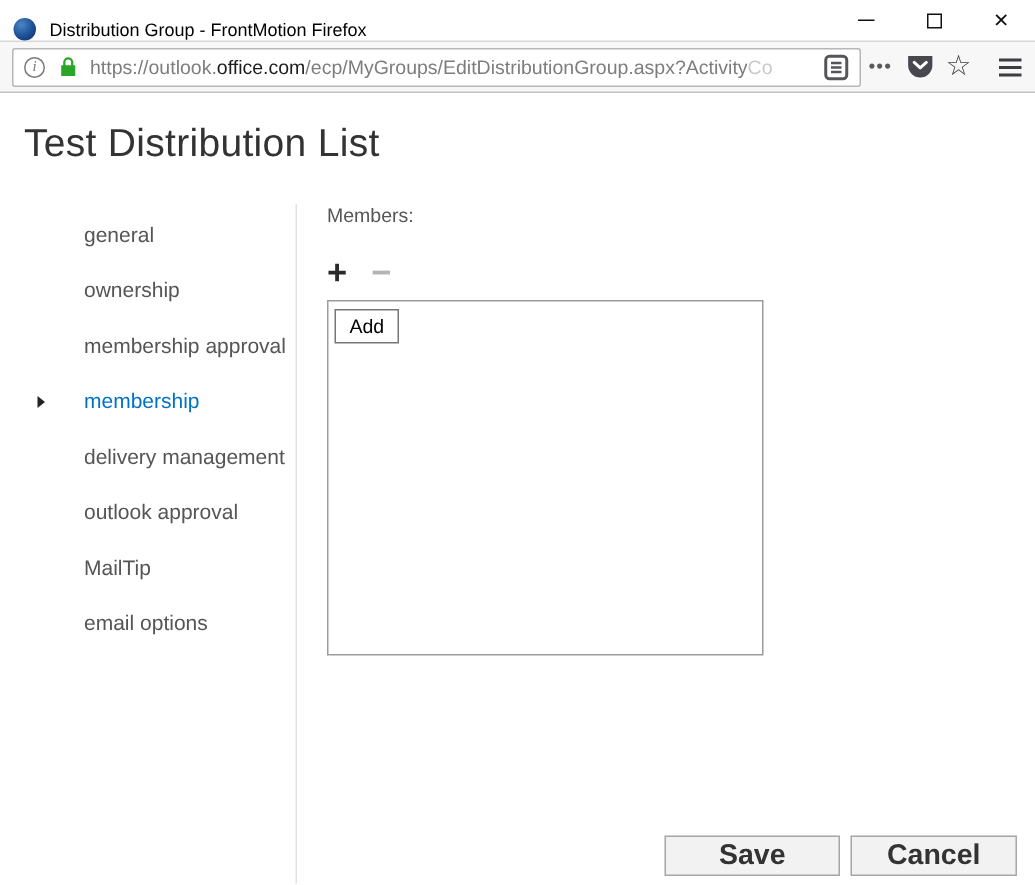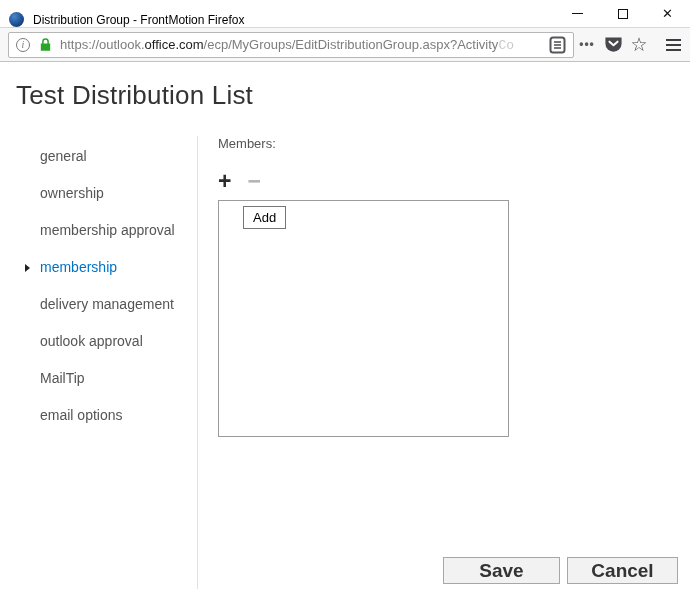--- a/index.html
+++ b/index.html
@@ -16,47 +16,47 @@
   .glyph-max { width:10px; height:10px; border:1px solid #111; display:block; }
   .glyph-close { font-size:13px; line-height:1; }
 
   
   .toolbar { height:34px; background:#f7f7f8; display:flex; align-items:center; border-bottom:1px solid #c2c2c2; padding:0 4px 0 8px; }
   .urlbar { flex:1; height:26px; background:#fff; border:1px solid #b6b6b6; border-radius:2px; display:flex; align-items:center; padding:0 4px 0 7px; min-width:0; }
   .info-icon { width:14px; height:14px; border:1px solid #7a7a7a; border-radius:50%; color:#7a7a7a; font-size:10px; font-family:"Liberation Serif", serif; font-style:italic; display:flex; align-items:center; justify-content:center; flex:0 0 auto; }
   .lock-icon { width:15px; height:15px; margin:0 7px 0 8px; flex:0 0 auto; }
   .url-text { font-size:13px; white-space:nowrap; overflow:hidden; flex:1; color:#7d7d7d; }
   .url-domain { color:#1c1c1c; }
-  .url-fade { color:#c9c9c9;font-family:Liberation Mono, monospace; }
+  .url-fade { color:#c9c9c9; }
   .reader-icon { flex:0 0 auto; margin:0 3px; }
   .toolbar-actions { display:flex; align-items:center; }
   .tb-btn { display:flex; align-items:center; justify-content:center; width:26px; height:26px; cursor:default; }
   .dots { color:#59595e; font-size:12px; letter-spacing:1px; font-weight:bold; padding-bottom:2px; }
   .star { font-size:19px; color:#414146; line-height:1; }
   .burger { width:15px; height:2px; background:#3c3c41; box-shadow:0 5px 0 #3c3c41, 0 10px 0 #3c3c41; margin-bottom:10px; }
   .tb-btn.burger-btn { margin-left:8px; }
 
   
   .page { position:relative; width:690px; height:527px; background:#fff; }
   .page-title { position:absolute; left:16px; top:18px; font-size:26px; font-weight:400; color:#333; letter-spacing:0.2px; }
 
   .sidebar { position:absolute; left:0; top:76px; width:197px; }
-  .side-item { height:37px; line-height:37px; padding-left:40px; font-size:14px; color:#555; cursor:pointer; position:relative; white-space:nowrap; }
+  .side-item { height:37px; line-height:37px; padding-left:56px; font-size:14px; color:#555; cursor:pointer; position:relative; white-space:nowrap; }
   .side-item.selected { color:#0072c6; }
   .side-arrow { position:absolute; left:25px; top:50%; margin-top:-4px; width:0; height:0;
                 border-left:5px solid #222; border-top:4px solid transparent; border-bottom:4px solid transparent; }
   .v-divider { position:absolute; left:197px; top:74px; bottom:0; width:1px; background:#e1e1e1; }
 
   .main { position:absolute; left:218px; top:74px; }
   .members-label { font-size:13px; color:#555; }
   .pm-row { margin-top:22px; display:flex; align-items:center; }
   .plus-btn { font-size:23px; font-weight:bold; color:#2b2b2b; line-height:16px; cursor:pointer; }
   .minus-btn { font-size:23px; font-weight:bold; color:#b4b4b4; line-height:16px; margin-left:16px; cursor:pointer; }
   .members-box { margin-top:11px; width:291px; height:237px; border:1px solid #9b9b9b; background:#fff; }
-  .add-btn { margin:5px 0 0 24px; padding:3px 9px; font-size:13px; color:#000; background:#fff; border:1px solid #767676; font-family:"Liberation Sans", sans-serif; cursor:pointer; }
+  .add-btn { margin:5px 0 0 4px; padding:3px 9px; font-size:13px; color:#000; background:#fff; border:1px solid #767676; font-family:"Liberation Sans", sans-serif; cursor:pointer; }
 
   .footer { position:absolute; left:0; top:495px; width:690px; }
   .btn { position:absolute; height:27px; background:#f2f2f2; border:1px solid #a7a7a7; font-size:19px; font-weight:bold; color:#333; font-family:"Liberation Sans", sans-serif; cursor:pointer; }
   .btn-save { left:443px; width:117px; }
   .btn-cancel { left:567px; width:111px; }
 </style>
 </head>
 <body>
 
 <div class="titlebar">

